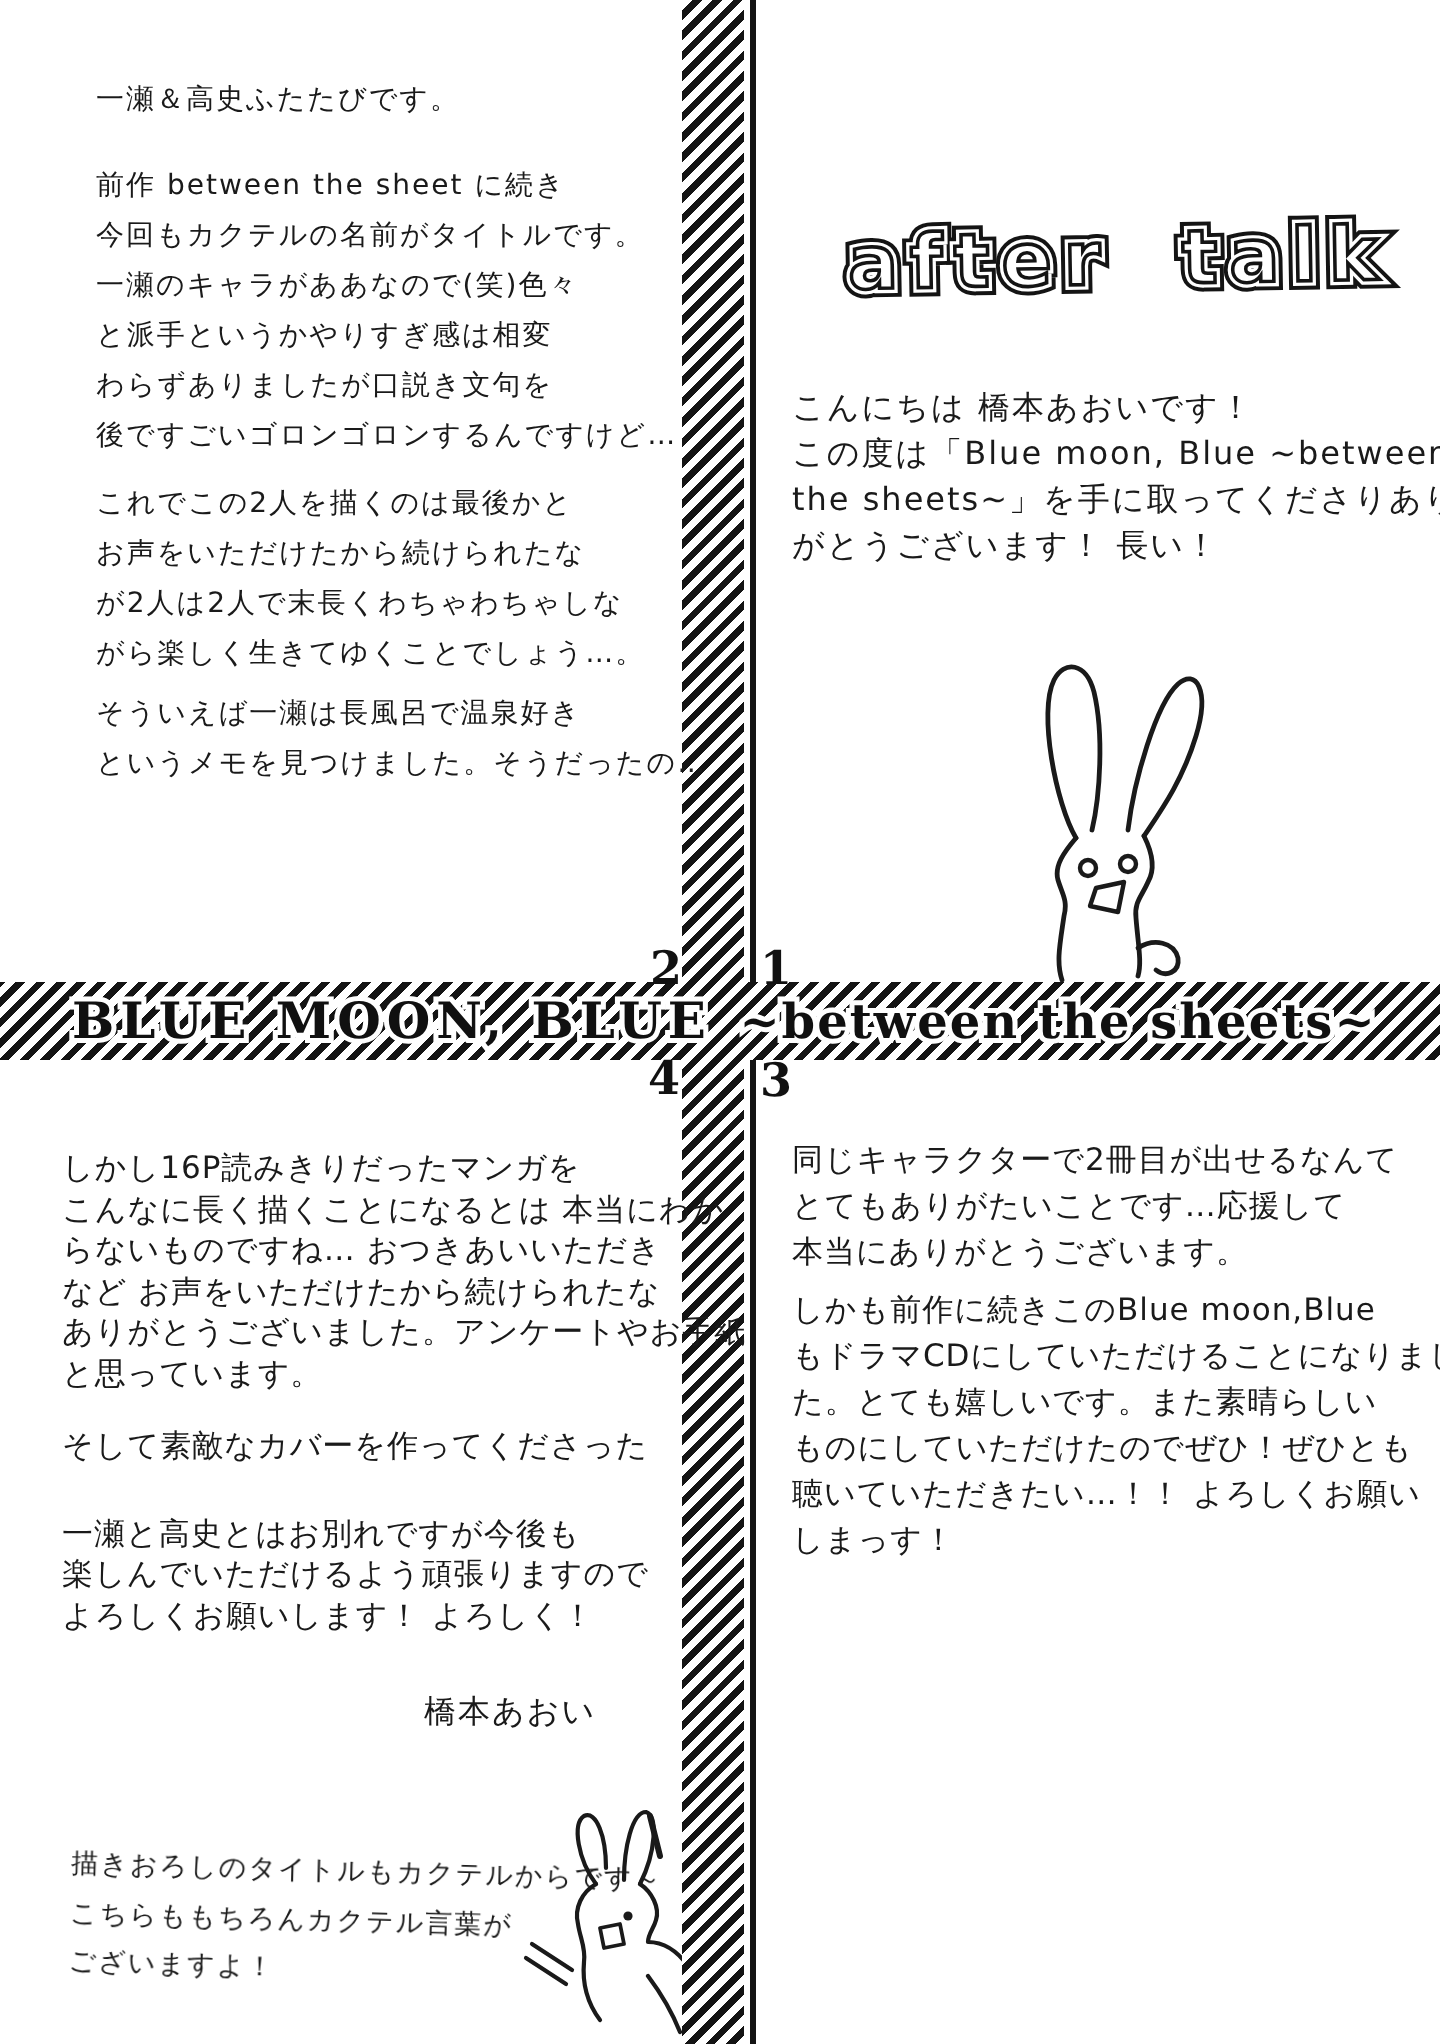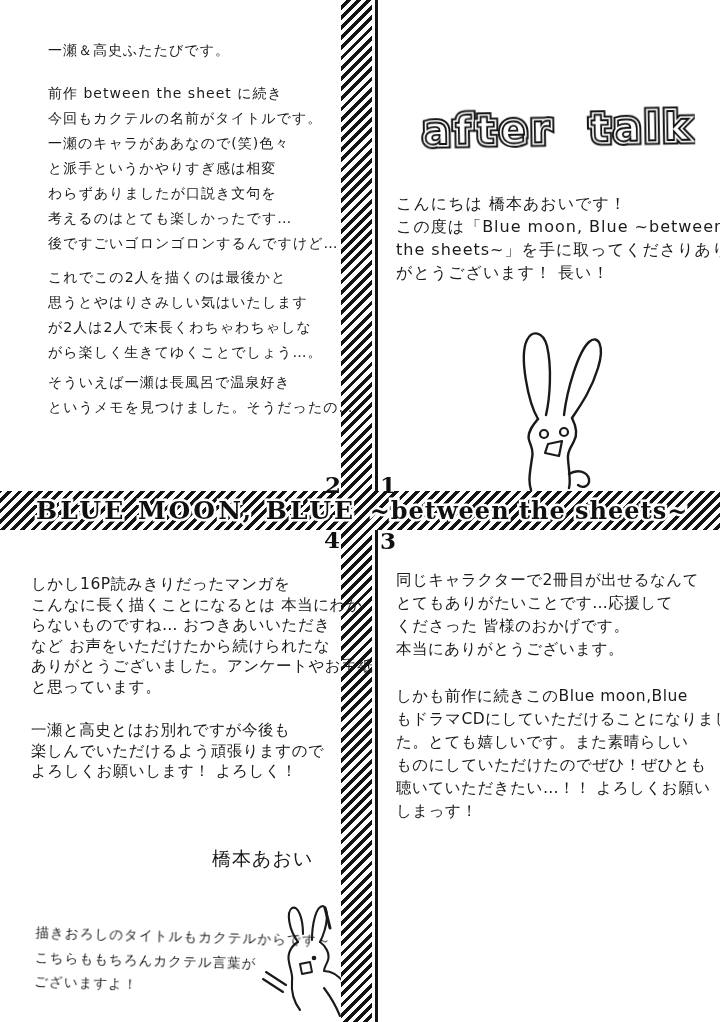--- a/index.html
+++ b/index.html
@@ -22,22 +22,22 @@
   .q2{left:48px;top:38px;width:312px;font-size:14px;line-height:25px;}
   .q2 .para{margin:0 0 0 0;}
   .q2 .p1{margin-bottom:18px;}
   .q2 .p2{margin-bottom:9px;}
   .q2 .p3{margin-bottom:5px;}
   .q1{left:396px;top:192px;width:316px;font-size:16px;line-height:23px;}
   .q4{left:31px;top:574px;width:320px;font-size:15.5px;line-height:20.5px;letter-spacing:0.5px;}
   .q4 .p1{margin-bottom:16px;}
   .q4 .p2{margin-bottom:23px;}
   .q3{left:396px;top:569px;width:320px;font-size:15.5px;line-height:23px;letter-spacing:0.5px;}
-  .q3 .p1{margin-bottom:24px;}
-  .signature{left:212px;top:846px;font-size:19px;z-index:2;}
+  .q3 .p1{margin-bottom:6px;}
+  .signature{left:212px;top:846px;font-size:16px;z-index:2;}
   .bottom-note{left:36px;top:920px;width:300px;font-size:13.5px;line-height:24.5px;
     transform:rotate(1.6deg);transform-origin:left top;}
 
   
   .band-title{position:absolute;display:grid;place-items:center;height:39px;z-index:3;gap:28px;}
   .band-title span{
     grid-area:1/1;font-family:"DejaVu Serif",serif;font-weight:bold;
     white-space:nowrap;line-height:39px;
   }
   .bt-left{left:36px;top:491px;width:306px;}
@@ -102,26 +102,25 @@
   <div class="hand q2">
     <div class="para p1">
         <div class="ln">一瀬＆高史ふたたびです。</div>
       </div>
     <div class="para p2">
         <div class="ln">前作 between the sheet に続き</div>
         <div class="ln">今回もカクテルの名前がタイトルです。</div>
         <div class="ln">一瀬のキャラがああなので(笑)色々</div>
         <div class="ln">と派手というかやりすぎ感は相変</div>
         <div class="ln">わらずありましたが口説き文句を</div>
-        <div class="ln">考えるのはとても楽しかったです…</div>
         <div class="ln">後ですごいゴロンゴロンするんですけど…</div>
       </div>
     <div class="para p3">
         <div class="ln">これでこの2人を描くのは最後かと</div>
-        <div class="ln">思うとやはりさみしい気はいたします</div>
+        <div class="ln">お声をいただけたから続けられたな</div>
         <div class="ln">が2人は2人で末長くわちゃわちゃしな</div>
         <div class="ln">がら楽しく生きてゆくことでしょう…。</div>
       </div>
     <div class="para p4">
         <div class="ln">そういえば一瀬は長風呂で温泉好き</div>
         <div class="ln">というメモを見つけました。そうだったの…</div>
       </div>
   </div>
 
   <div class="hand q1">
@@ -149,34 +148,34 @@
   <div class="hand q4">
     <div class="para p1">
         <div class="ln">しかし16P読みきりだったマンガを</div>
         <div class="ln">こんなに長く描くことになるとは 本当にわか</div>
         <div class="ln">らないものですね… おつきあいいただき</div>
         <div class="ln">など お声をいただけたから続けられたな</div>
         <div class="ln">ありがとうございました。アンケートやお手紙</div>
         <div class="ln">と思っています。</div>
       </div>
     <div class="para p2">
+        <div class="ln">そして素敵なカバーを作ってくださった</div>
       </div>
     <div class="para p3">
         <div class="ln">一瀬と高史とはお別れですが今後も</div>
         <div class="ln">楽しんでいただけるよう頑張りますので</div>
         <div class="ln">よろしくお願いします！ よろしく！</div>
       </div>
   </div>
   <div class="hand signature">橋本あおい</div>
 
   <div class="hand q3">
     <div class="para p1">
         <div class="ln">同じキャラクターで2冊目が出せるなんて</div>
         <div class="ln">とてもありがたいことです…応援して</div>
-        <div class="ln">くださった 皆様のおかげです。</div>
         <div class="ln">本当にありがとうございます。</div>
       </div>
     <div class="para p2">
         <div class="ln">しかも前作に続きこのBlue moon,Blue</div>
         <div class="ln">もドラマCDにしていただけることになりまし</div>
         <div class="ln">た。とても嬉しいです。また素晴らしい</div>
         <div class="ln">ものにしていただけたのでぜひ！ぜひとも</div>
         <div class="ln">聴いていただきたい…！！ よろしくお願い</div>
         <div class="ln">しまっす！</div>
       </div>

